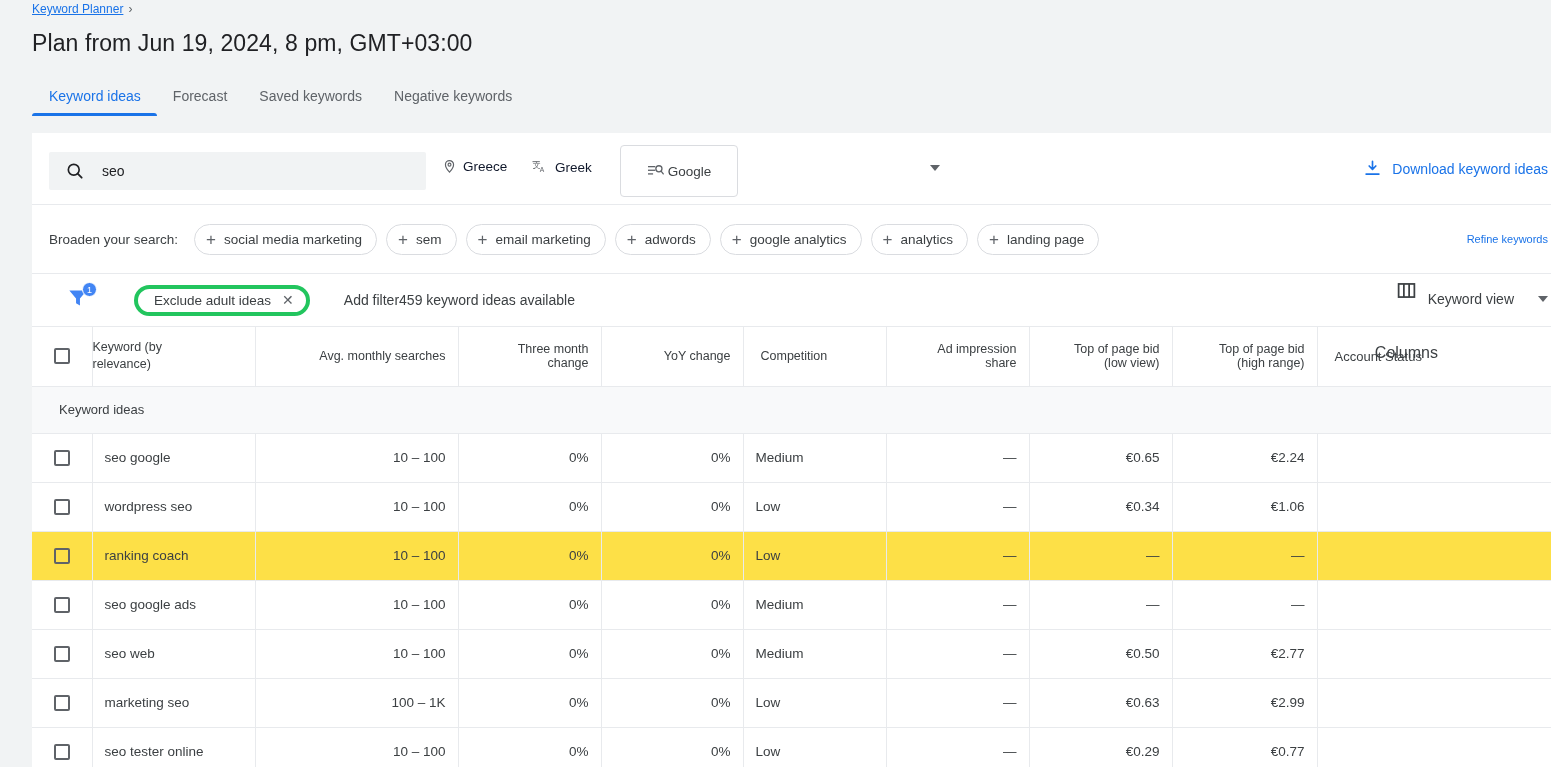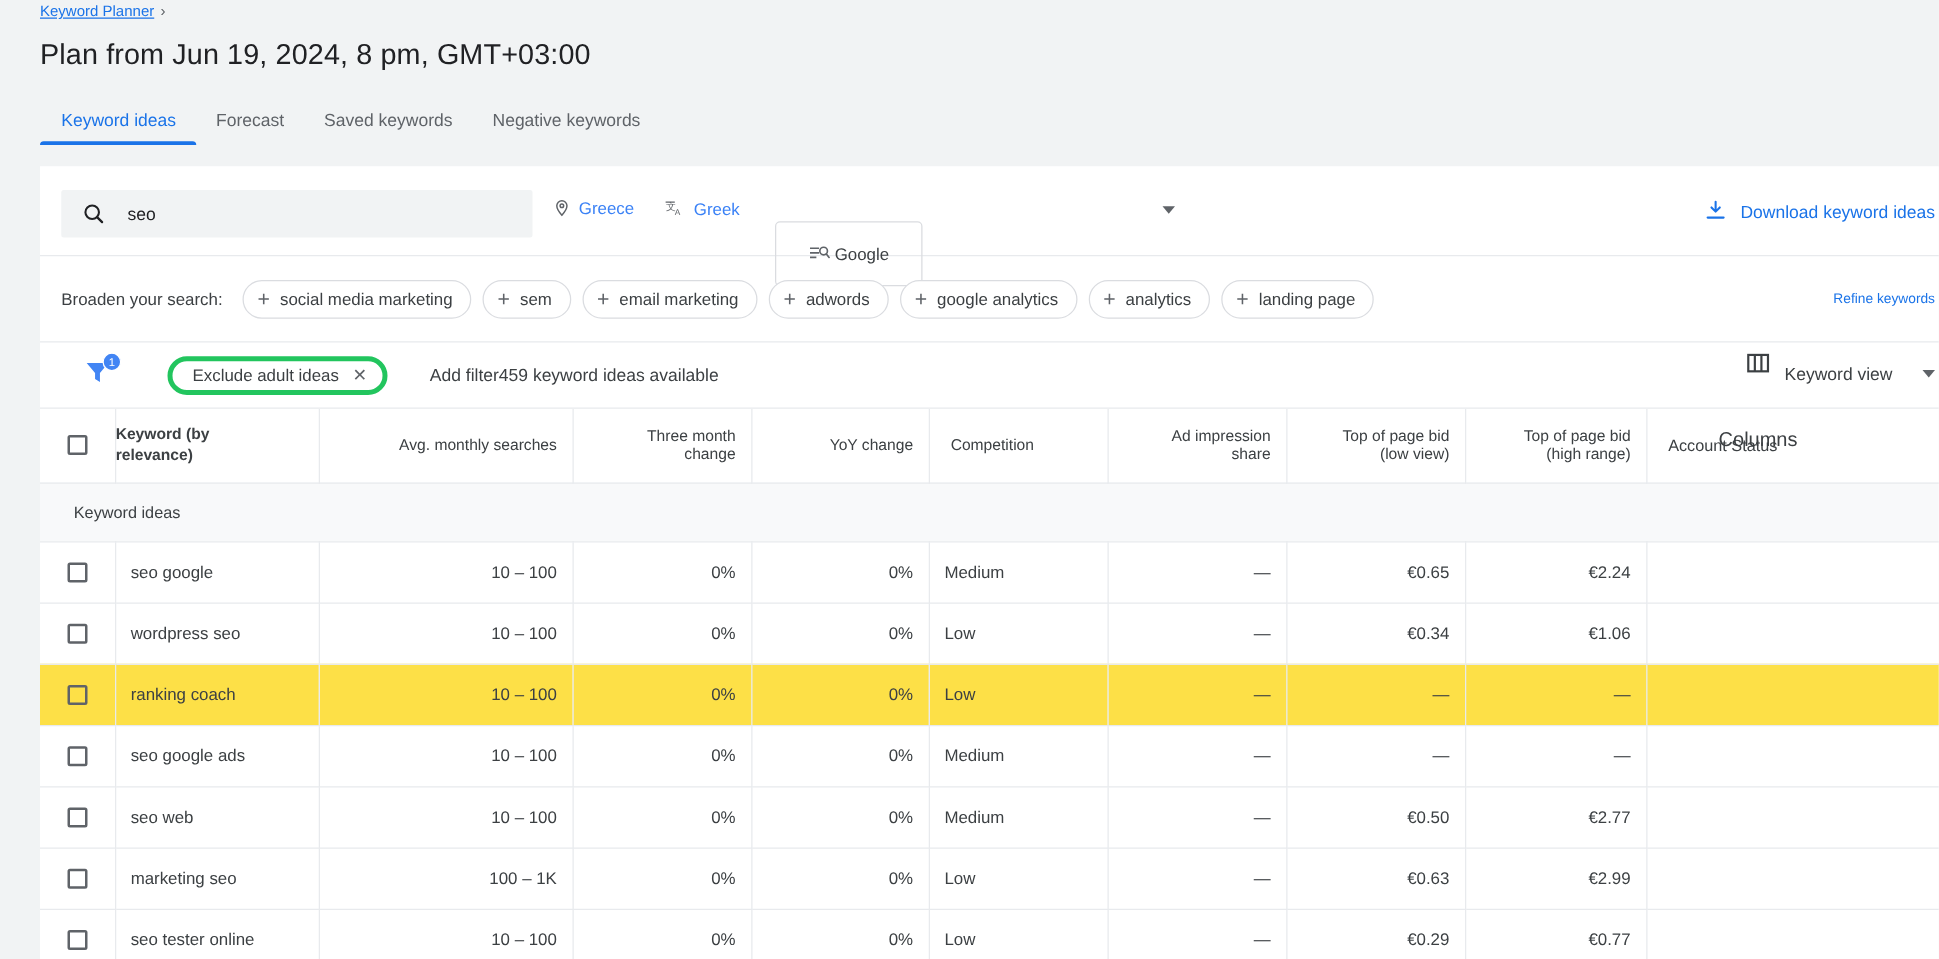--- a/index.html
+++ b/index.html
@@ -64,31 +64,31 @@
     background: #f1f3f4; border-radius: 2px;
     display: flex; align-items: center; padding: 0 16px;
   }
   .search-box .mag { width: 20px; height: 20px; flex: 0 0 20px; }
   .search-value {
     margin-left: 17px; font-size: 14px; color: #202124;
   }
   .loc-chip, .lang-chip {
     position: absolute; top: 26px;
     display: flex; align-items: center; gap: 6px;
-    font-size: 13.5px; color: #3b82f6; cursor: pointer;
+    font-size: 13.5px; color: #0f172a; cursor: pointer;
   }
   .loc-chip { left: 410px; }
   .lang-chip { left: 500px; }
 
   .network-box {
     position: absolute; left: 588px; top: 12px;
     width: 118px; height: 52px;
     border: 1px solid #dadce0; border-radius: 4px;
     display: flex; align-items: center; justify-content: center;
-    gap: 3px; font-size: 13.5px; color: #3c4043; cursor: pointer; margin-top: 32px;
+    gap: 3px; font-size: 13.5px; color: #3c4043; cursor: pointer;
   }
 
   .date-range {
     position: absolute; left: 712px; top: 18px;
     width: 172px; height: 36px;
     border-bottom: 1px solid #dadce0;
     display: flex; align-items: center; gap: 8px;
     font-size: 13.5px; color: #3c4043; cursor: pointer;
   }
   .date-arrow {
@@ -199,21 +199,21 @@
   th.c-yoy { width: 142px; }
   th.c-comp { width: 143px; text-align: left; padding-left: 17px; }
   th.c-ais { width: 143px; }
   th.c-bidlow { width: 143px; }
   th.c-bidhigh { width: 145px; }
   th.c-acct {
     width: 268px; text-align: left; padding-left: 17px;
     font-family: "Liberation Sans", sans-serif; font-size: 13px;
     border-right: none;
   }
-  th.c-kw span { font-weight: 700; display: block; line-height: 1.35; }
+  th.c-kw span { font-weight: 400; display: block; line-height: 1.35; }
 
   .group-row td {
     height: 47px; background: #f8f9fa; font-size: 13px; color: #3c4043;
     border-right: none; padding-left: 27px;
     border-bottom: 1px solid #e8eaed;
   }
   .group-row td:first-child { padding-left: 27px; }
 
   tbody tr.data-row td {
     height: 49px; font-size: 13.5px; color: #3c4043; padding: 0 12px;

